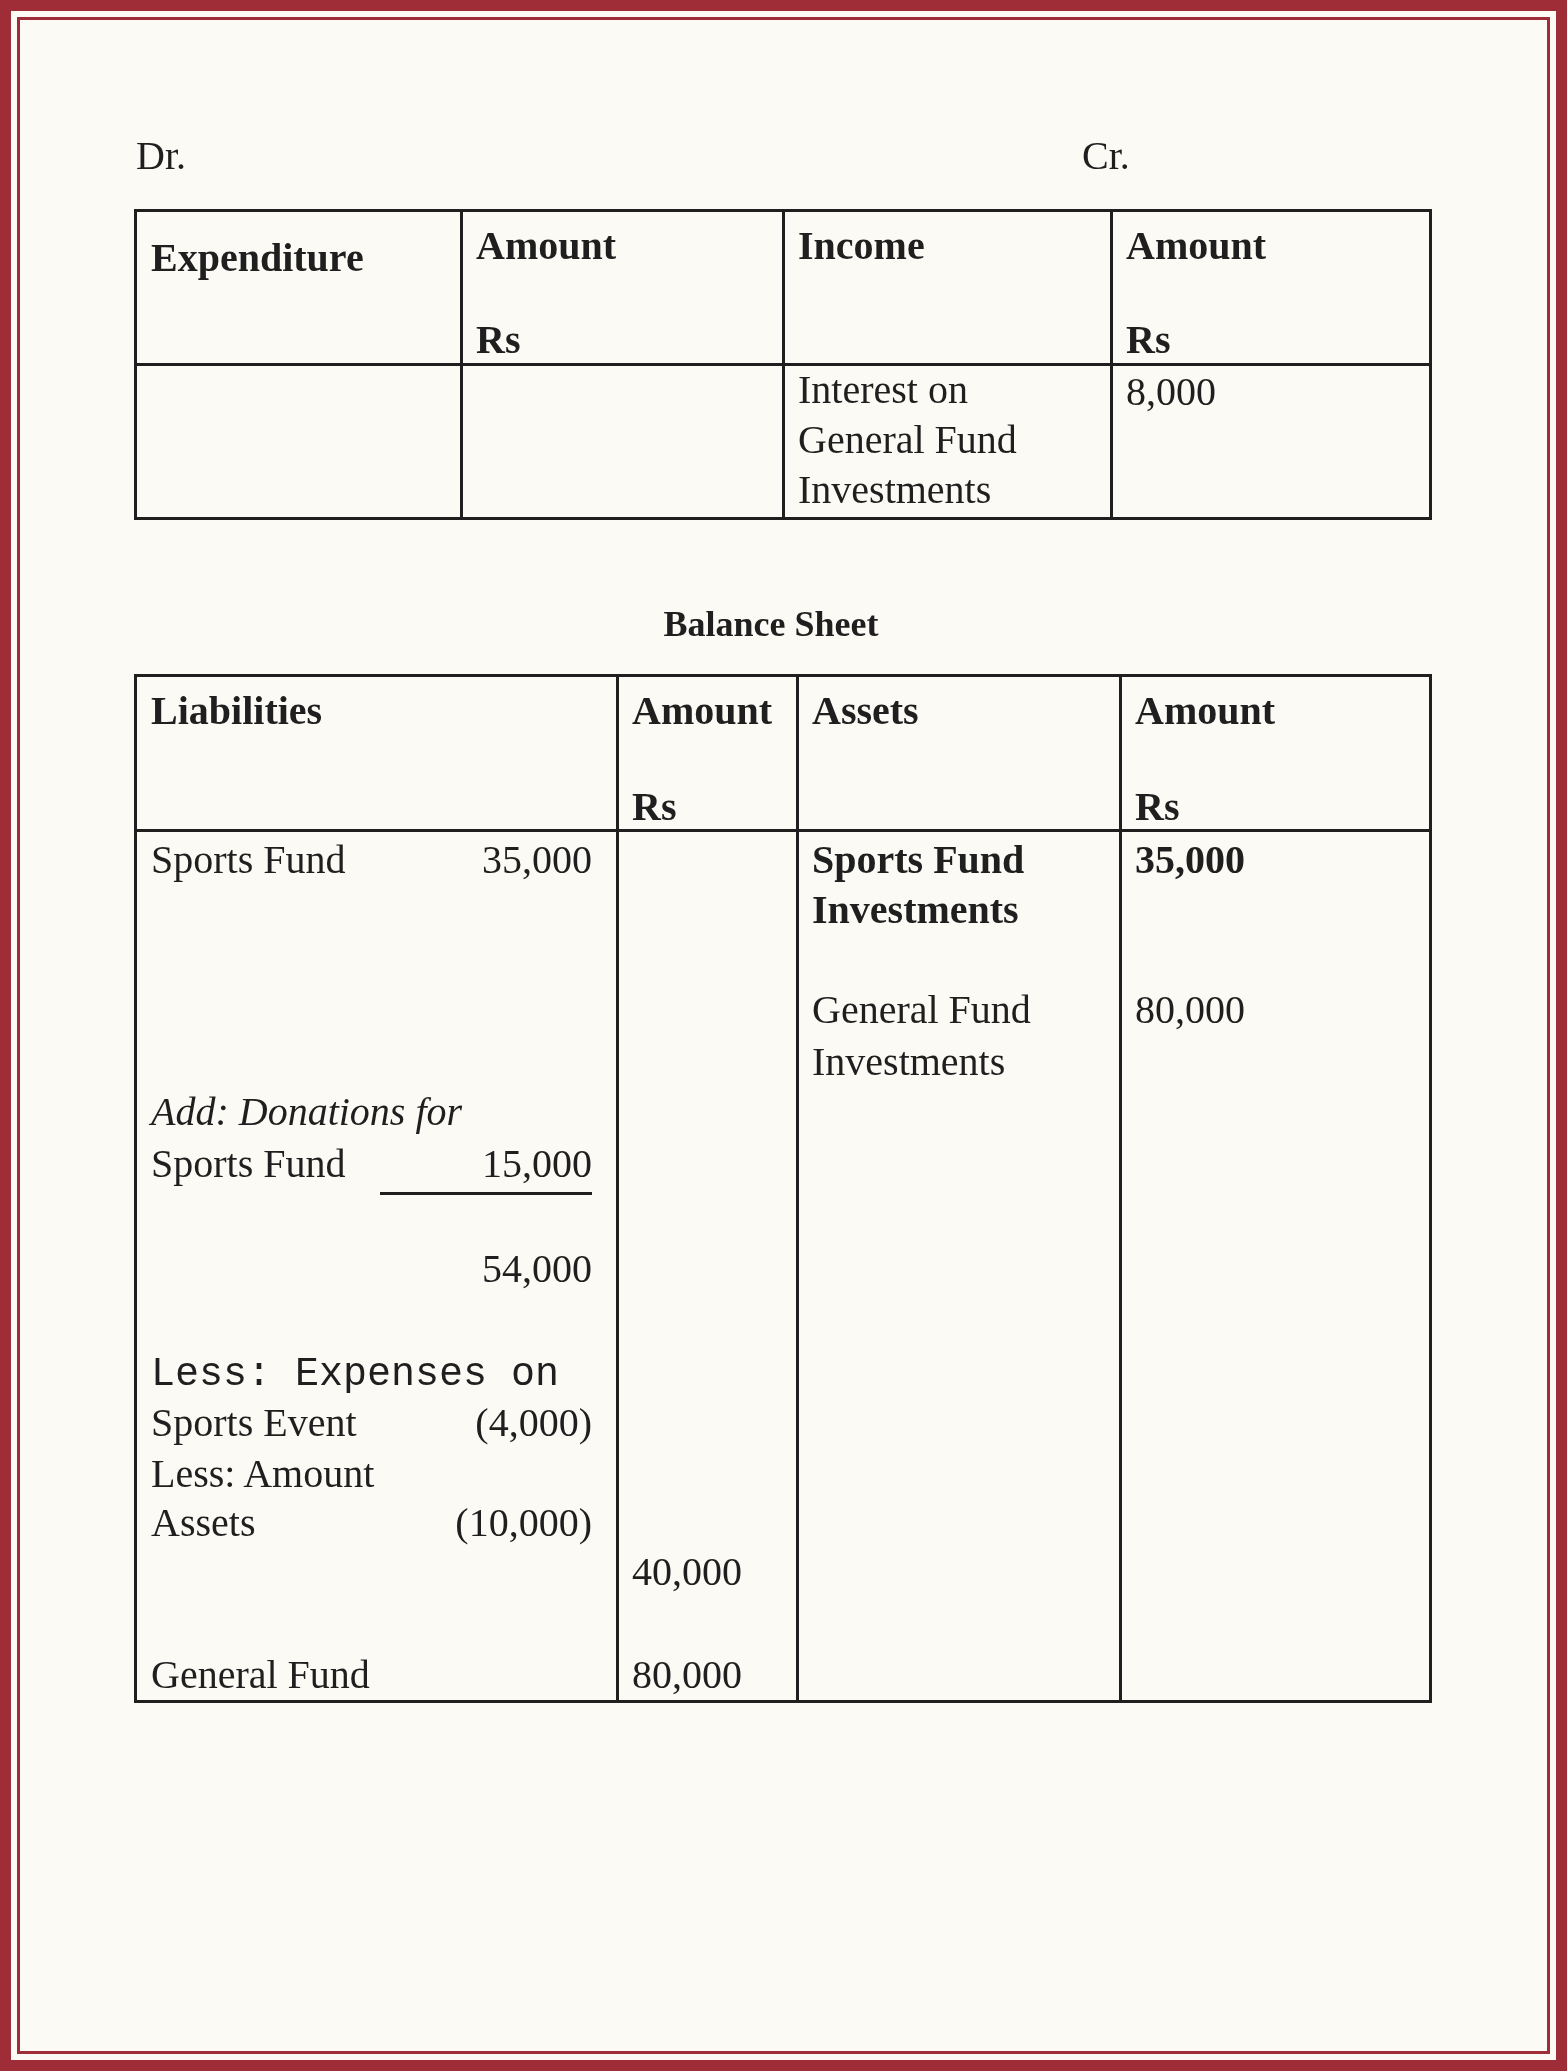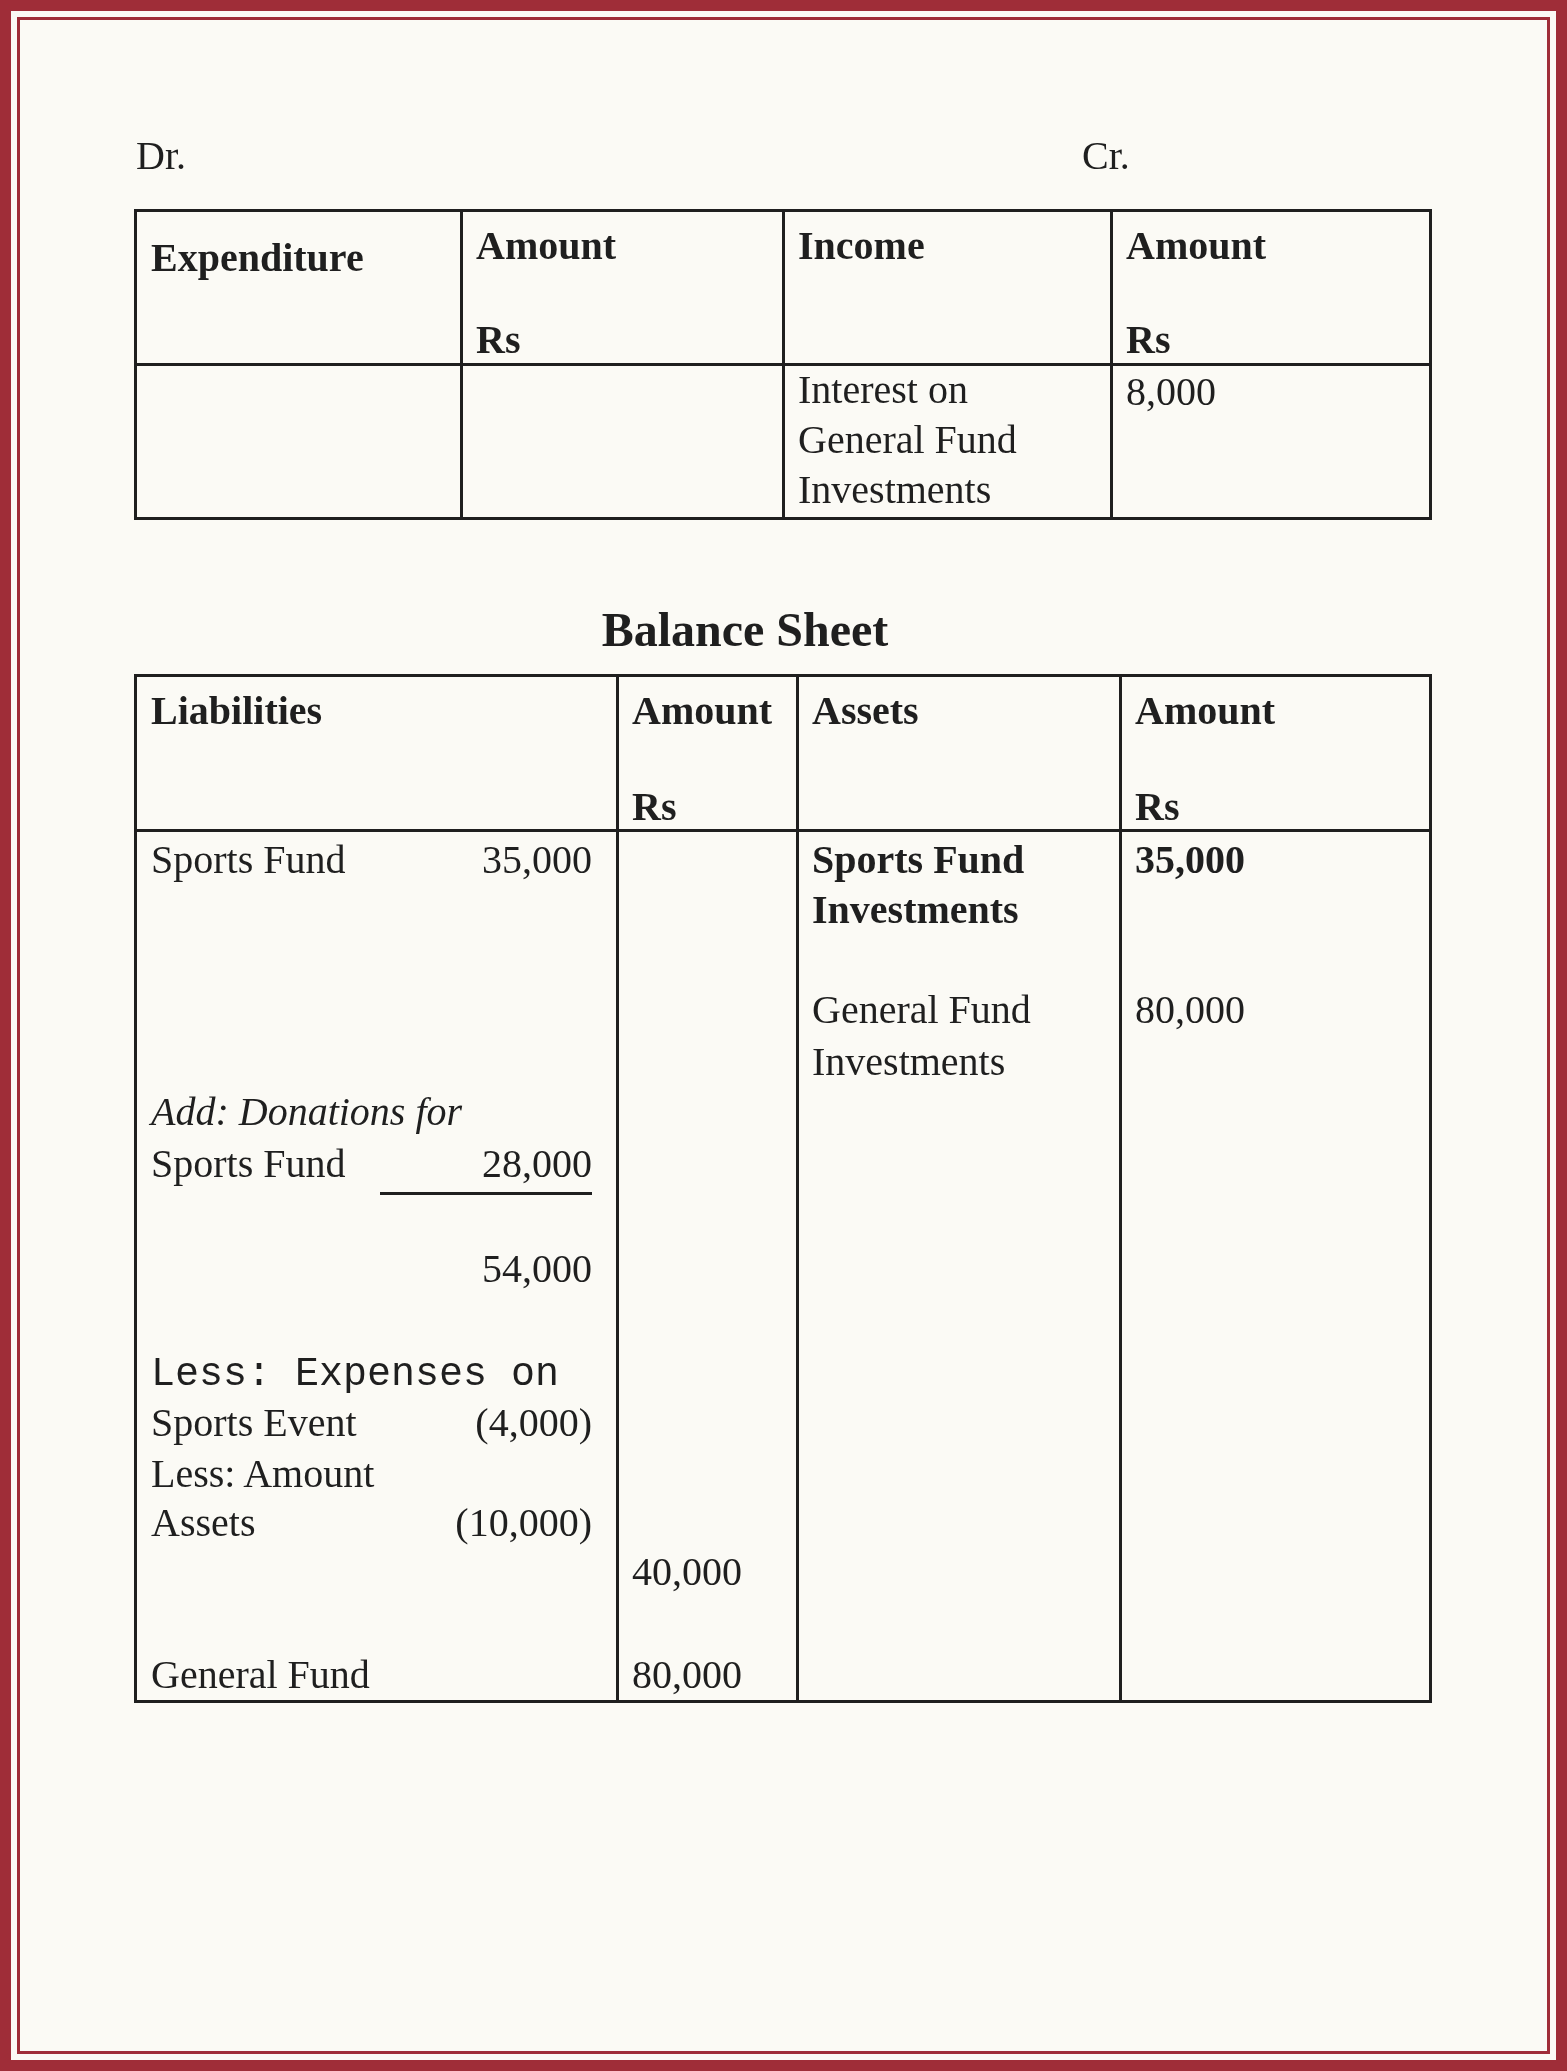--- a/index.html
+++ b/index.html
@@ -17,22 +17,22 @@
     overflow:hidden;
   }
   .border-band{position:absolute;inset:0;border:11px solid var(--red);pointer-events:none;}
   .border-line{position:absolute;inset:17px;border:3px solid var(--red);pointer-events:none;}
 
   .corner-label{position:absolute;top:136px;font-size:40px;line-height:1;}
   .dr{left:136px;}
   .cr{left:1082px;}
 
   .bs-title{
-    position:absolute;top:606px;left:745px;transform:translateX(-50%);
-    font-size:48px;font-weight:bold;line-height:1;white-space:nowrap;
+    position:absolute;top:606px;left:771px;transform:translateX(-50%);
+    font-size:36px;font-weight:bold;line-height:1;white-space:nowrap;
   }
 
   .tbl{position:absolute;border:3px solid var(--ink);}
   .t1{left:134px;top:209px;width:1298px;height:311px;}
   .t2{left:134px;top:674px;width:1298px;height:1029px;}
   .vline{position:absolute;top:0;bottom:0;width:3px;background:var(--ink);}
   .hline{position:absolute;left:0;right:0;height:3px;background:var(--ink);}
 
   .hcell{position:absolute;font-size:40px;font-weight:bold;line-height:1;white-space:nowrap;}
   .txt{position:absolute;font-size:40px;line-height:1;white-space:nowrap;}
@@ -98,21 +98,21 @@
   <div class="bs-line" style="top:163px;">
     <span>Sports Fund</span>
     <span>35,000</span>
   </div>
   <div class="bs-line" style="top:415px;font-style:italic;">
     <span>Add: Donations for</span>
     <span></span>
   </div>
   <div class="bs-line" style="top:467px;">
     <span>Sports Fund</span>
-    <span class="u">28,000</span>
+    <span class="u">15,000</span>
   </div>
   <div class="bs-line" style="top:572px;">
     <span></span>
     <span>54,000</span>
   </div>
   <div class="bs-line" style="top:678px;font-family:Liberation Mono, monospace;">
     <span>Less: Expenses on</span>
     <span></span>
   </div>
   <div class="bs-line" style="top:726px;">

